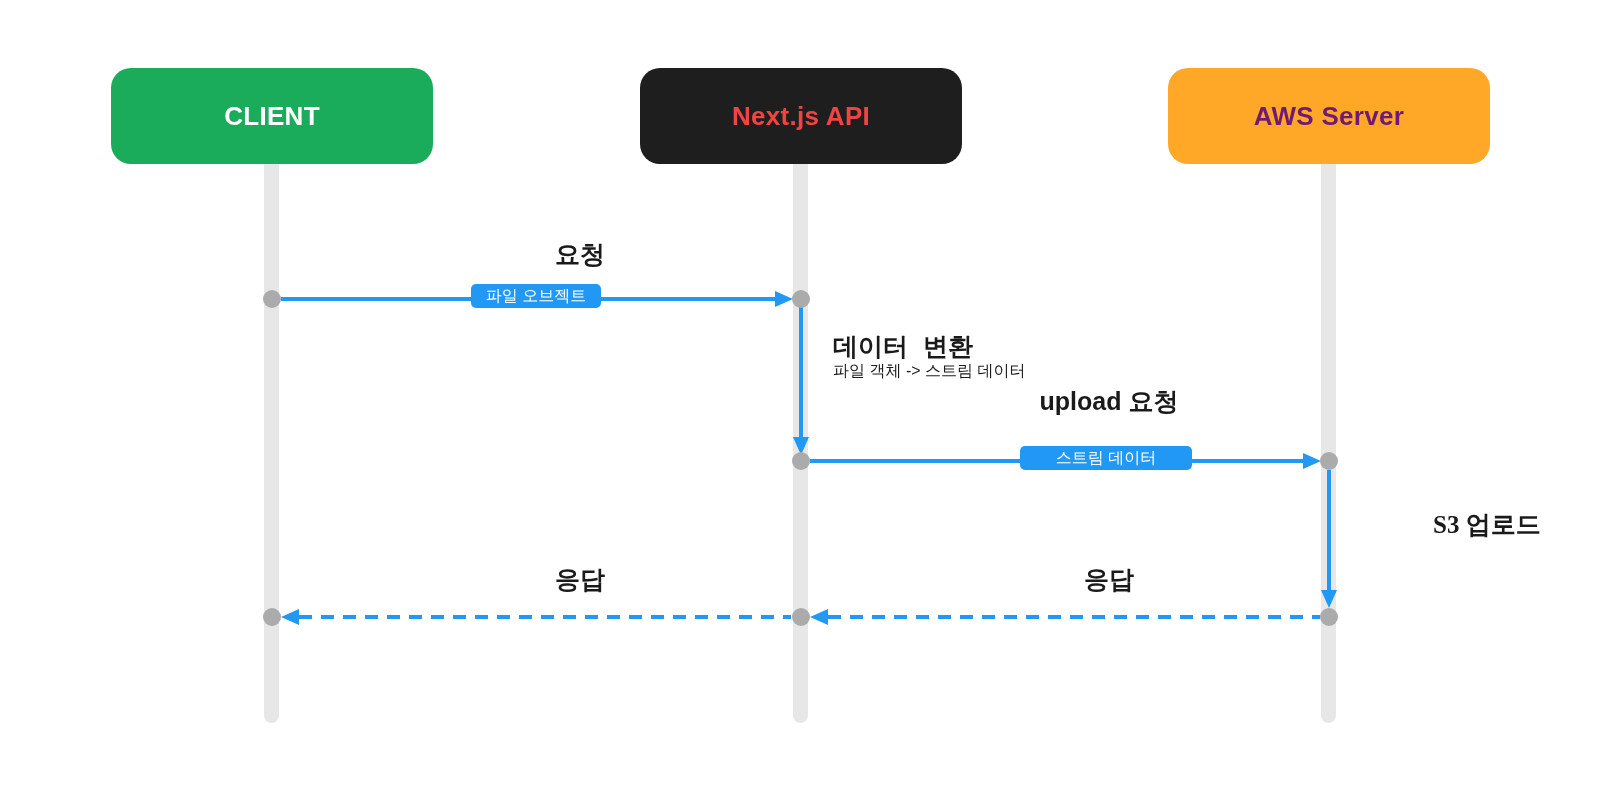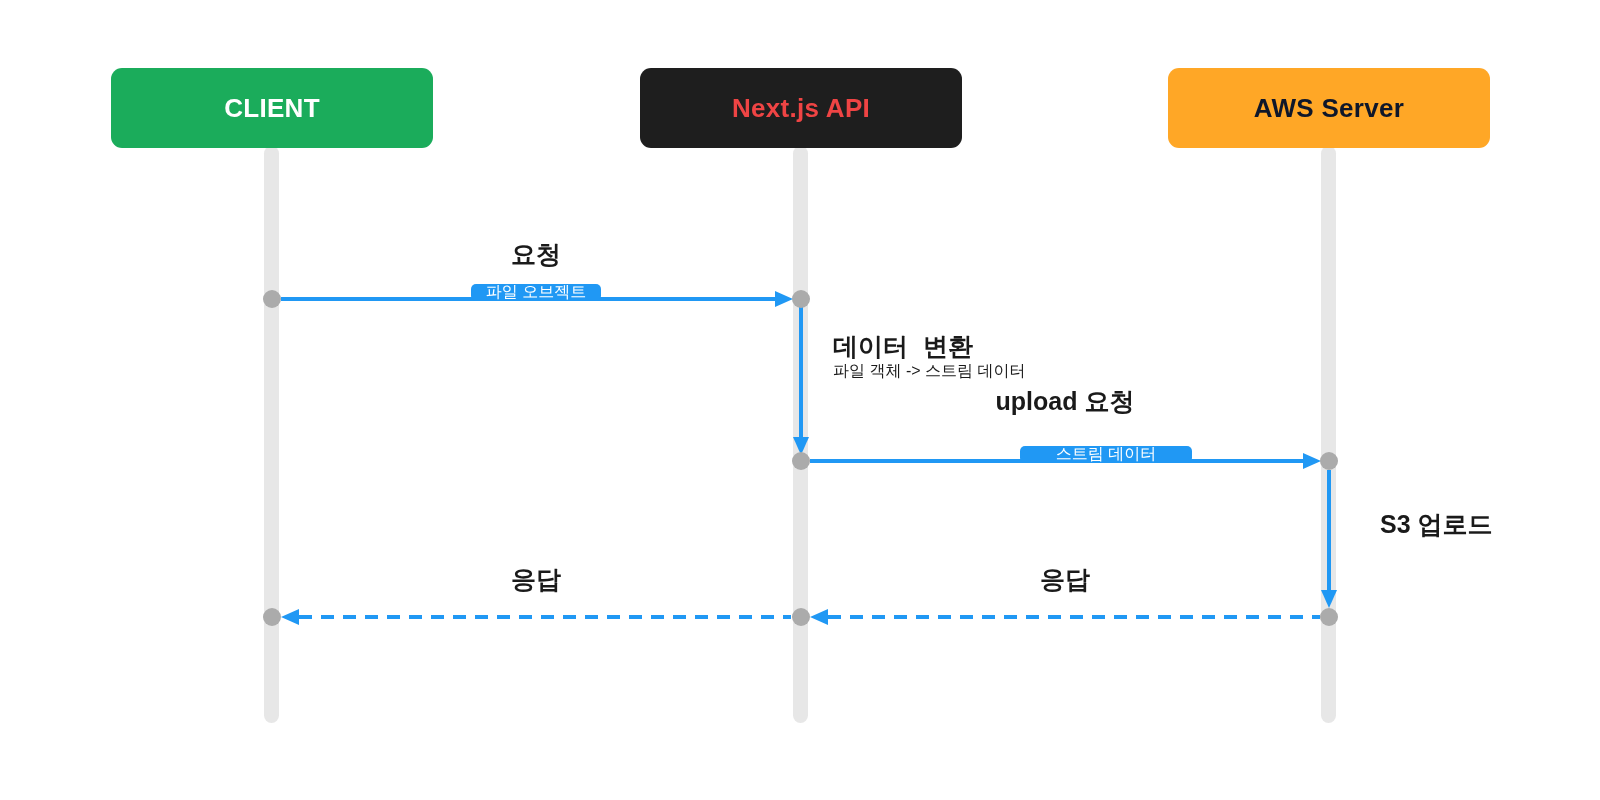--- a/index.html
+++ b/index.html
@@ -12,33 +12,33 @@
     width: 1600px;
     height: 800px;
     background: var(--bg, #ffffff);
     overflow: hidden;
   }
   
   .actor {
     position: absolute;
     top: 68px;
     width: 322px;
-    height: 80px;
-    border-radius: 11px;
+    height: 96px;
+    border-radius: 20px;
     display: flex;
     align-items: center;
     justify-content: center;
     font-size: 26px;
     font-weight: 700;
     letter-spacing: 0.3px;
     z-index: 3;
   }
   .actor.client { left: 111px; background: var(--client, #1bac5b); color: #ffffff; }
   .actor.api    { left: 640px; background: var(--api, #1e1e1e);    color: #ef4444; }
-  .actor.aws    { left: 1168px; background: var(--aws, #ffa726);   color: #0f172a; }
+  .actor.aws    { left: 1168px; background: var(--aws, #ffa726);   color: #701a75; }
 
   
   .lifeline {
     position: absolute;
     top: 146px;
     width: 15px;
     height: 577px;
     border-radius: 8px;
     background: var(--lifeline, #e7e7e7);
     z-index: 1;
@@ -92,34 +92,34 @@
 
   
   .msg-label {
     position: absolute;
     font-size: 25px;
     font-weight: 600;
     color: var(--text, #1a1a1a);
     white-space: nowrap;
     z-index: 3;
   }
-  .msg-label.centered { transform: translateX(-50%); }
+  .msg-label.centered { transform: translateX(-50%); margin-left: 44px; }
   .sub-label {
     position: absolute;
     font-size: 16px;
     font-weight: 400;
     color: var(--text, #1a1a1a);
     white-space: nowrap;
     z-index: 3;
   }
 
   
   .badge {
     position: absolute;
-    height: 17px;
+    height: 24px;
     border-radius: 5px;
     background: var(--blue, #2098f4);
     color: #ffffff;
     font-size: 16px;
     font-weight: 500;
     display: flex;
     align-items: center;
     justify-content: center;
     transform: translateX(-50%);
     white-space: nowrap;
@@ -153,21 +153,21 @@
 
   <div class="msg-label centered" style="left:1065px; top:385px;">upload 요청</div>
   <div class="hline" style="left:810px; top:459px; width:493px;"></div>
   <div class="head right" style="left:1303px; top:453px;"></div>
   <div class="badge" style="left:1106px; top:446px; width:172px;">스트림 데이터</div>
   <div class="dot" style="left:792px; top:452px;"></div>
   <div class="dot" style="left:1320px; top:452px;"></div>
 
   <div class="vline" style="left:1327px; top:470px; height:120px;"></div>
   <div class="head down" style="left:1321px; top:590px;"></div>
-  <div class="msg-label" style="left:1380px; top:508px;">S3 업로드</div>
+  <div class="msg-label" style="left:1433px; top:508px;font-family:Liberation Serif, serif;">S3 업로드</div>
 
   <div class="msg-label centered" style="left:1065px; top:563px;">응답</div>
   <div class="hline dashed" style="left:828px; top:615px; width:492px;"></div>
   <div class="head left" style="left:810px; top:609px;"></div>
   <div class="dot" style="left:1320px; top:608px;"></div>
   <div class="dot" style="left:792px; top:608px;"></div>
 
   <div class="msg-label centered" style="left:536px; top:563px;">응답</div>
   <div class="hline dashed" style="left:299px; top:615px; width:492px;"></div>
   <div class="head left" style="left:281px; top:609px;"></div>

